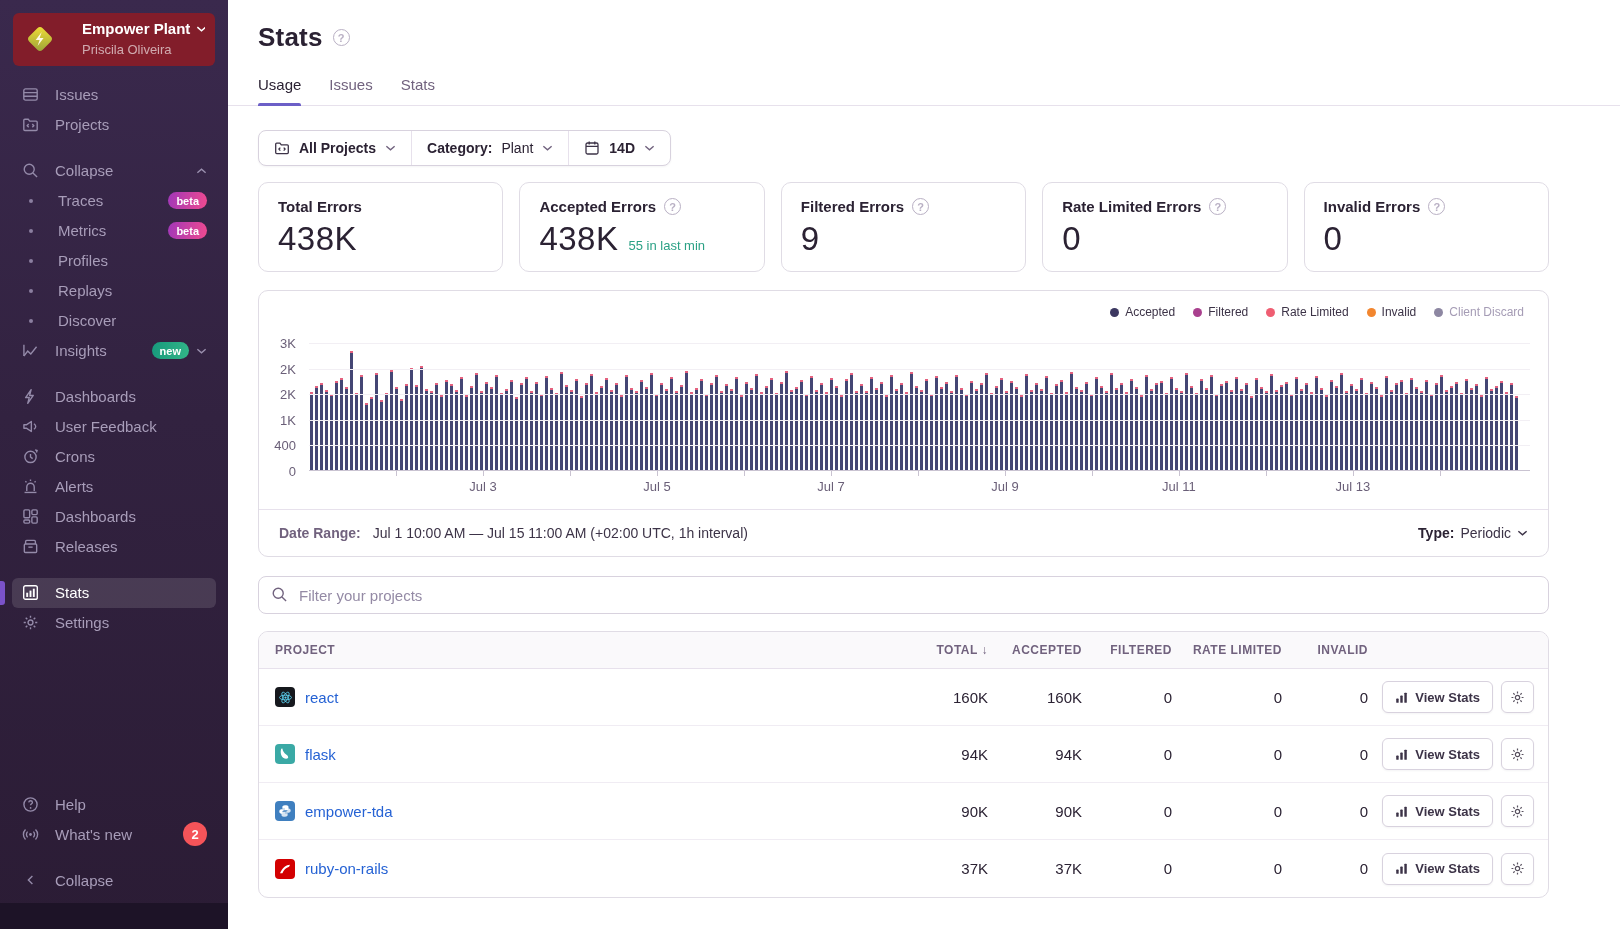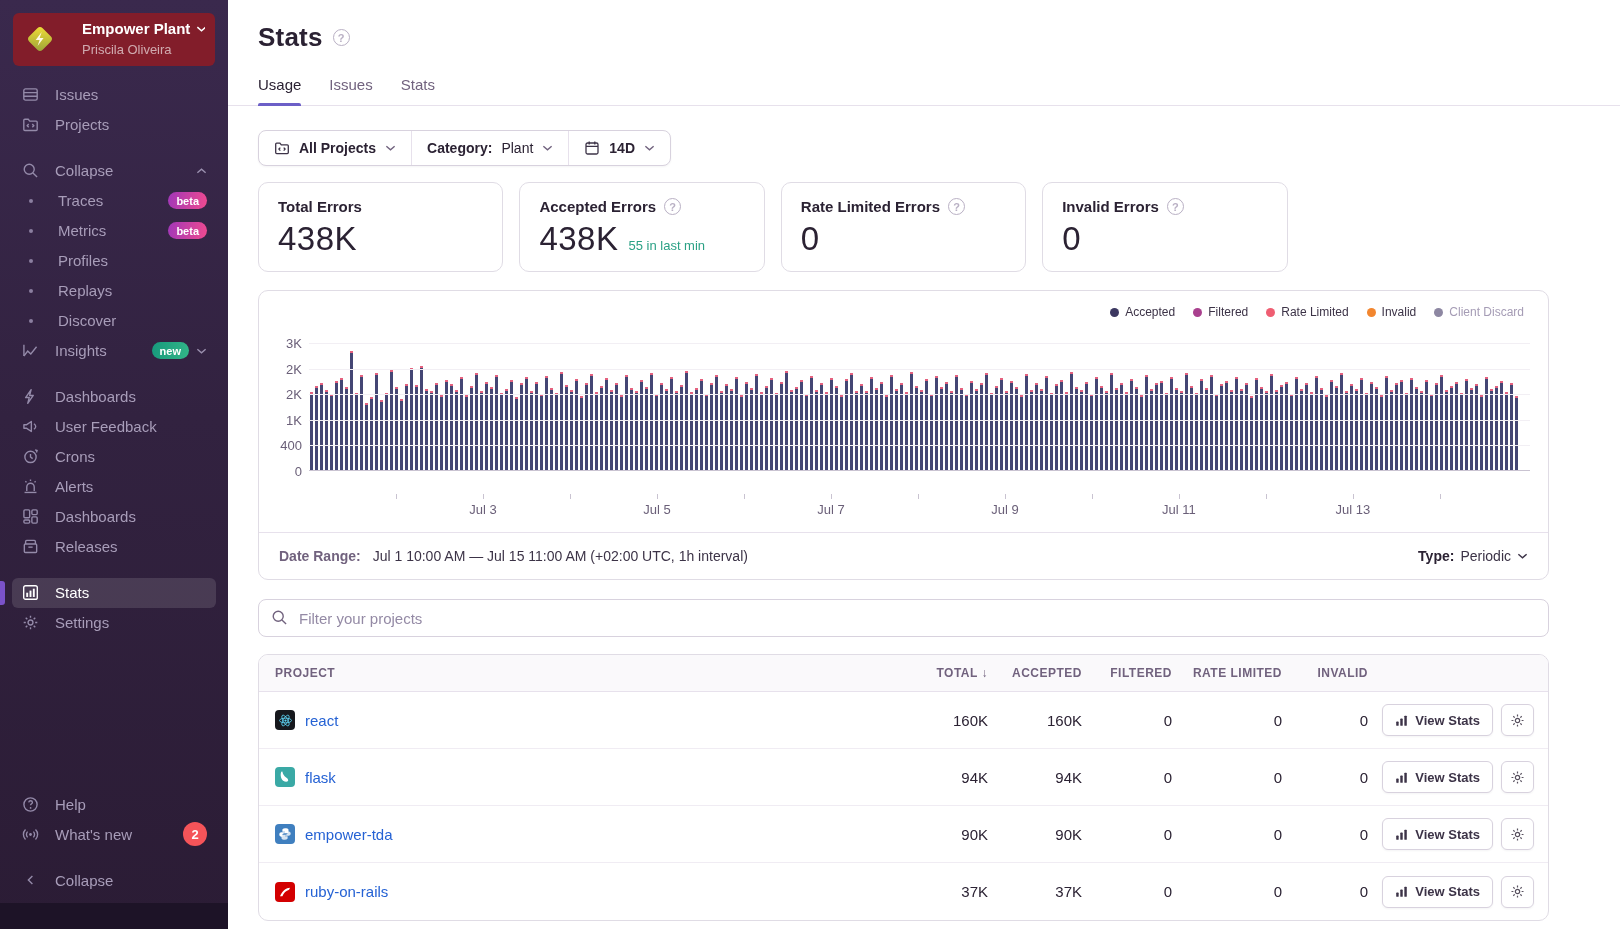--- a/index.html
+++ b/index.html
@@ -68,27 +68,27 @@
   .card .sub { font-size:13px; color:#2ba185; letter-spacing:0; }
 
   .chart-card { margin-top:18px; border:1px solid #e0dce5; border-radius:10px; background:#fff; }
   .chart-inner { padding:12px 18px 10px 10px; }
   .legend { display:flex; justify-content:flex-end; gap:18px; font-size:12px; color:#3c3347; padding:2px 6px 12px; }
   .legend-item { display:flex; align-items:center; gap:6px; cursor:pointer; }
   .legend-item .ldot { width:9px; height:9px; border-radius:50%; }
   .legend-item.muted { color:#a59cb5; }
   .plot-wrap { display:flex; margin-top:12px; }
   .ylabels { width:40px; position:relative; height:128px; flex:0 0 auto; }
-  .ylabel { position:absolute; right:7px; transform:translateY(-50%); font-size:13px; color:#6a5f78; }
+  .ylabel { position:absolute; right:13px; transform:translateY(-50%); font-size:13px; color:#6a5f78; }
   .plot-col { flex:1; min-width:0; }
   .plot { position:relative; height:128px; border-bottom:1px solid #c9c3d1; overflow:hidden; }
   .gridline { position:absolute; left:0; right:0; height:1px; background:#f2eff4; }
   .bars { position:absolute; left:1px; right:0; bottom:0; display:flex; align-items:flex-end; gap:2px; }
   .bar { width:3px; flex:0 0 auto; }
-  .xaxis { position:relative; height:28px;margin-top:23px; }
+  .xaxis { position:relative; height:28px; }
   .xtick { position:absolute; top:0; width:1px; height:5px; background:#c9c3d1; }
   .xlabel { position:absolute; top:8px; transform:translateX(-50%); font-size:13px; color:#6a5f78; white-space:nowrap; }
   .chart-footer { border-top:1px solid #e7e1ec; height:47px; display:flex; align-items:center; padding:0 20px; font-size:14px; }
   .dr-label { font-weight:700; color:#71627e; margin-right:12px; }
   .dr-value { color:#3c3347; }
   .type-sel { margin-left:auto; display:flex; align-items:center; gap:6px; cursor:pointer; }
   .type-label { font-weight:700; }
   .type-value { color:#3c3347; }
 
   .search { margin-top:19px; position:relative; }
@@ -403,20 +403,29 @@
           </div>
       </div>
       <div class="card">
         <div class="lbl">
             <span>Accepted Errors</span>
             <span class="qmark"></span>
           </div>
         <div class="val">
             <span>438K</span>
             <span class="sub">55 in last min</span>
+          </div>
+      </div>
+      <div class="card">
+        <div class="lbl">
+            <span>Filtered Errors</span>
+            <span class="qmark"></span>
+          </div>
+        <div class="val">
+            <span>9</span>
           </div>
       </div>
       <div class="card">
         <div class="lbl">
             <span>Rate Limited Errors</span>
             <span class="qmark"></span>
           </div>
         <div class="val">
             <span>0</span>
           </div>

